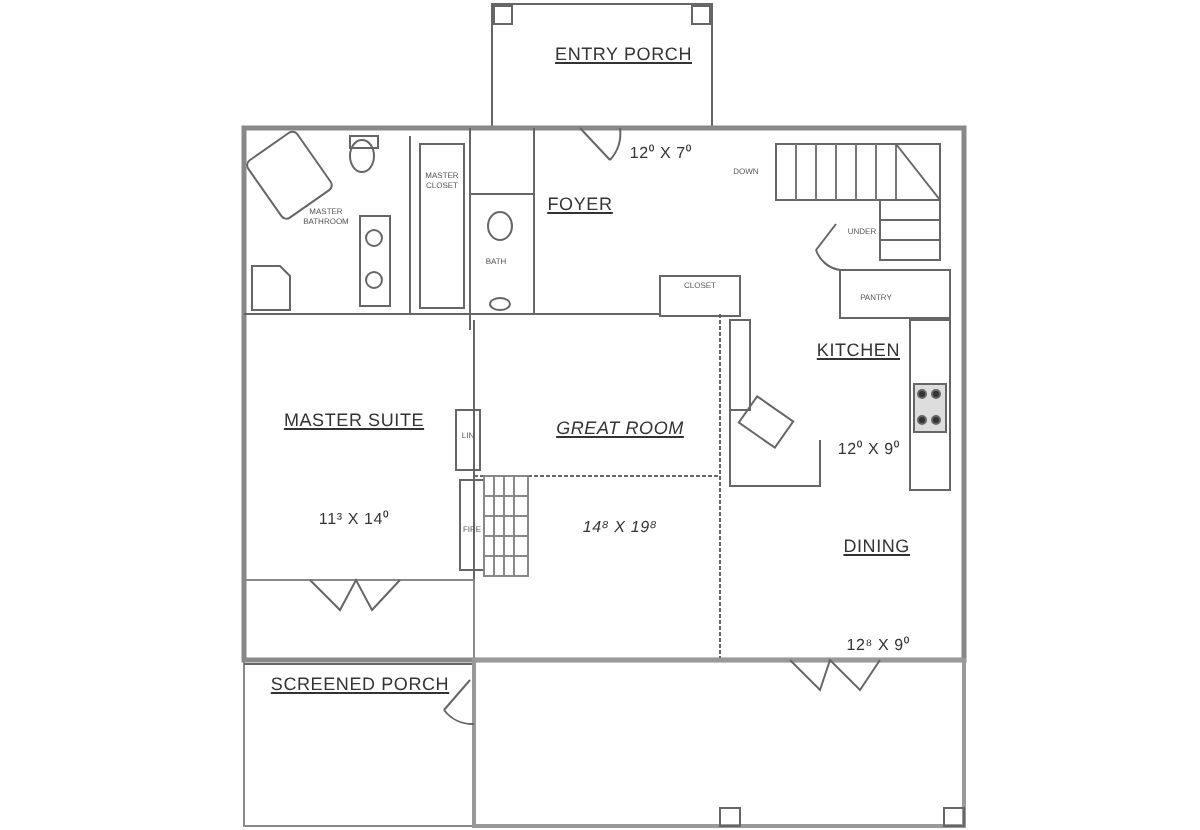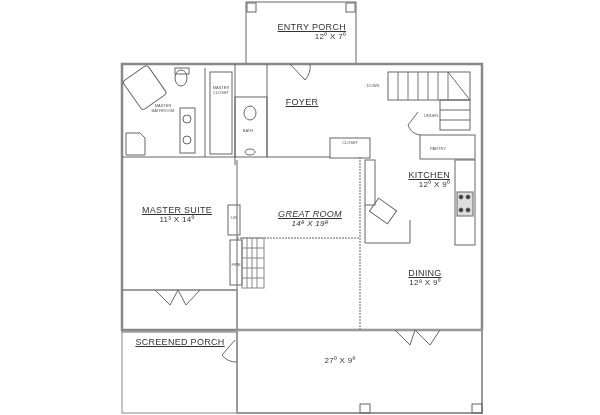--- a/index.html
+++ b/index.html
@@ -1,20 +1,20 @@
 <!DOCTYPE html>
 <html><head>
 <meta charset="utf-8">
 <style>
   html,body{margin:0;padding:0;background:#fff;}
   body{width:600px;height:415px;position:relative;overflow:hidden;font-family:"Liberation Sans",sans-serif;}
   svg{position:absolute;left:0;top:0;}
   .lbl{position:absolute;text-align:center;color:#333;font-size:9px;line-height:10px;letter-spacing:0.3px;}
   .lbl .name{text-decoration:underline;display:block;white-space:nowrap;}
-  .lbl .dim{display:block;font-size:8px;white-space:nowrap;}
+  .lbl .dim{display:block;font-size:8px;white-space:nowrap;margin-top:40px;}
   .small{position:absolute;font-size:4px;color:#555;line-height:5px;text-align:center;white-space:nowrap;}
 </style>
 </head>
 <body>
 
 <svg width="600" height="415" viewBox="0 0 600 415">
   <g fill="none" stroke="#666" stroke-width="1">
 
     <rect x="246" y="2" width="110" height="62"></rect>
     <rect x="247" y="3" width="9" height="9"></rect>
@@ -102,44 +102,43 @@
       <path d="M222 355 A18 18 0 0 0 237 362"></path>
     <path d="M408 125 L418 112"></path>
       <path d="M408 125 A15 15 0 0 0 420 135"></path>
   </g>
 </svg>
 
 <div class="lbl" style="left:256px;top:22px;width:90px;text-align:right;">
   <span class="name">ENTRY PORCH</span>
   <span class="dim">12⁰ X 7⁰</span>
 </div>
-<div class="lbl" style="left:277px;top:97px;width:50px;text-decoration:underline;">
+<div class="lbl" style="left:265px;top:97px;width:50px;text-decoration:underline;">
   <span class="name">FOYER</span>
 </div>
 <div class="lbl" style="left:390px;top:170px;width:60px;text-align:right;">
   <span class="name">KITCHEN</span>
   <span class="dim">12⁰ X 9⁰</span>
 </div>
 <div class="lbl" style="left:132px;top:205px;width:90px;">
   <span class="name">MASTER SUITE</span>
   <span class="dim">11³ X 14⁰</span>
 </div>
 <div class="lbl" style="left:270px;top:209px;width:80px;font-style:italic;">
   <span class="name">GREAT ROOM</span>
   <span class="dim">14⁸ X 19⁸</span>
 </div>
-<div class="lbl" style="left:395px;top:268px;width:60px;">
+<div class="lbl" style="left:395px;top:268px;width:60px;text-align:right;">
   <span class="name">DINING</span>
   <span class="dim">12⁸ X 9⁰</span>
 </div>
 <div class="lbl" style="left:130px;top:337px;width:100px;">
   <span class="name">SCREENED PORCH</span>
 </div>
 <div class="lbl" style="left:290px;top:356px;width:100px;">
-  <span class="dim">27⁰ X 9⁰</span>
 </div>
 
 <div class="small" style="left:148px;top:103px;width:30px;white-space:normal;">MASTER BATHROOM</div>
 <div class="small" style="left:211px;top:85px;width:20px;white-space:normal;">MASTER CLOSET</div>
 <div class="small" style="left:240px;top:128px;width:16px;">BATH</div>
 <div class="small" style="left:362px;top:83px;width:22px;">DOWN</div>
 <div class="small" style="left:422px;top:113px;width:18px;">UNDER</div>
 <div class="small" style="left:338px;top:140px;width:24px;">CLOSET</div>
 <div class="small" style="left:427px;top:146px;width:22px;">PANTRY</div>
 <div class="small" style="left:229px;top:215px;width:10px;">LIN</div>

